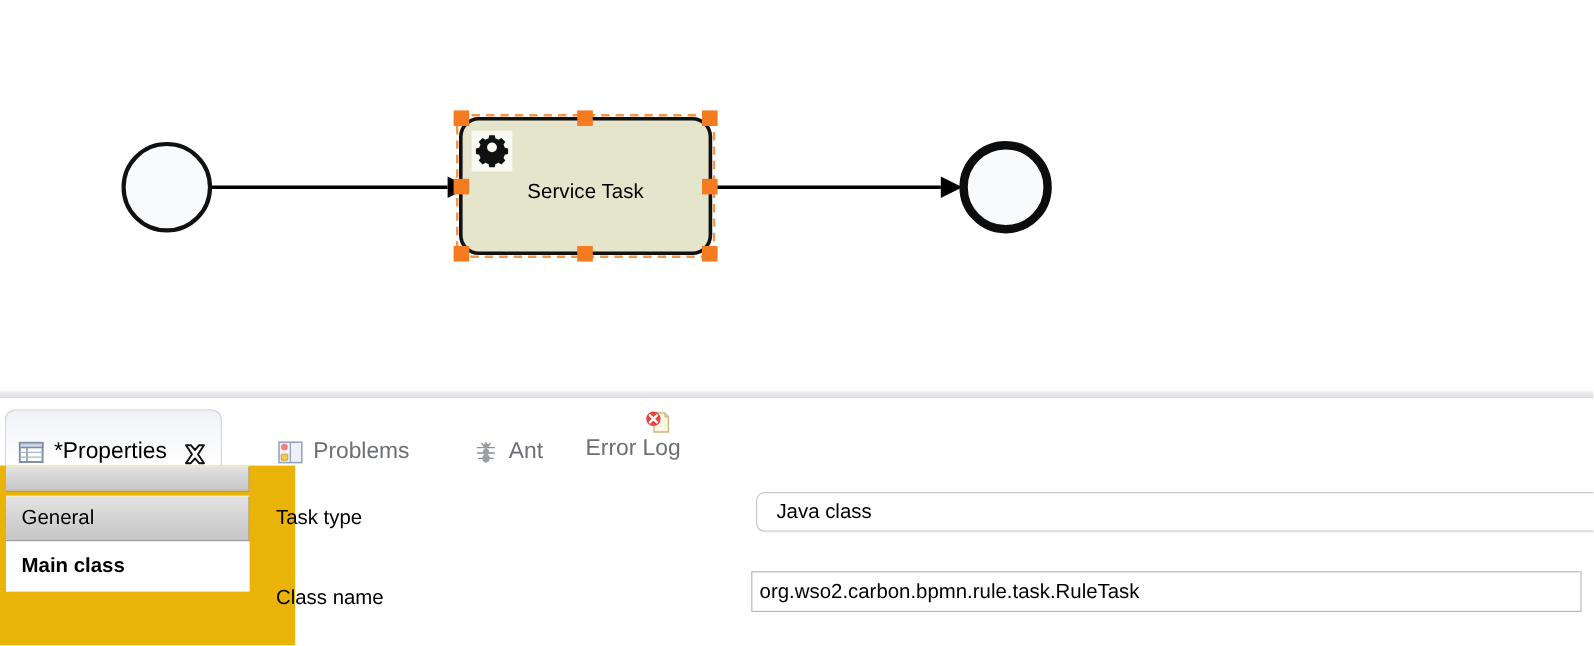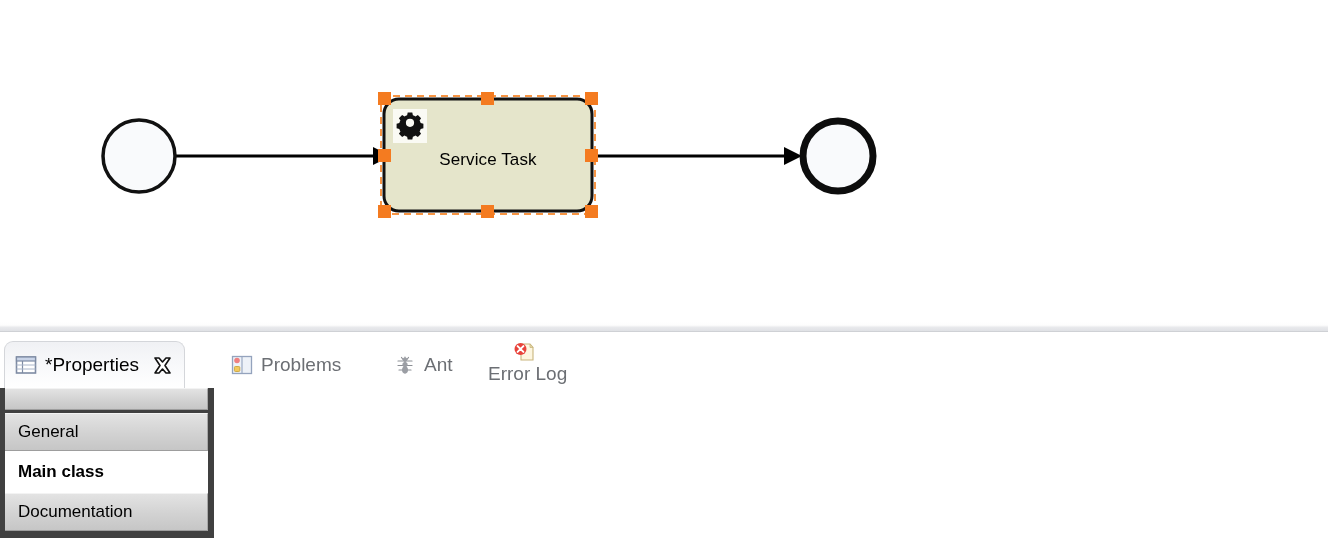--- a/index.html
+++ b/index.html
@@ -64,21 +64,21 @@
     left: 0; top: 0;
     width: 1328px;
     height: 56px;
     background: #ffffff;
   }
   .tab {
     position: absolute;
     top: 9px;
     height: 47px;
     display: flex;
-    align-items: center;
+    align-items: flex-end;
     box-sizing: border-box;
     white-space: nowrap;
   }
   .tab.active {
     left: 4px;
     padding: 0 12px 0 10px;
     background: linear-gradient(to bottom, #f0f1f4 0%, #f7f8fa 45%, #ffffff 100%);
     border: 1px solid #d4d6da;
     border-bottom: none;
     border-radius: 9px 9px 0 0;
@@ -106,22 +106,23 @@
     flex: 0 0 auto;
     display: inline-block;
   }
 
   
   #prop-sidebar {
     position: absolute;
     left: 0; top: 56px;
     width: 214px;
     height: 150px;
-    background: #404040;
+    background: #eab308;
     overflow: hidden;
+    padding-left: 32px;
   }
   .side-item {
     position: absolute;
     left: 5px;
     width: 203px;
     box-sizing: border-box;
     font-size: 17px;
     color: #000000;
     font-family: "Liberation Sans", sans-serif;
     display: flex;
@@ -312,18 +313,25 @@
     </div>
 
     <div class="side-item btn" style="top:25px; height:38px;">
       <span>General</span>
     </div>
 
     <div class="side-item selected" style="top:63px; height:42px;">
       <span>Main class</span>
     </div>
 
-    <div class="side-item btn" style="top:105px; height:38px;">
-      <span>Documentation</span>
-    </div>
   </div>
 
+  <div id="form-area">
+
+    <div class="field-label" style="left:16px; top:34px;">Task type</div>
+
+    <div class="combo" style="left:416px; top:22px; width:706px; height:33px;">Java class</div>
+
+    <div class="field-label" style="left:16px; top:100px;">Class name</div>
+
+    <div class="textinput" style="left:412px; top:88px; width:692px; height:34px;">org.wso2.carbon.bpmn.rule.task.RuleTask</div>
+  </div>
 </div>
 
 </body></html>

